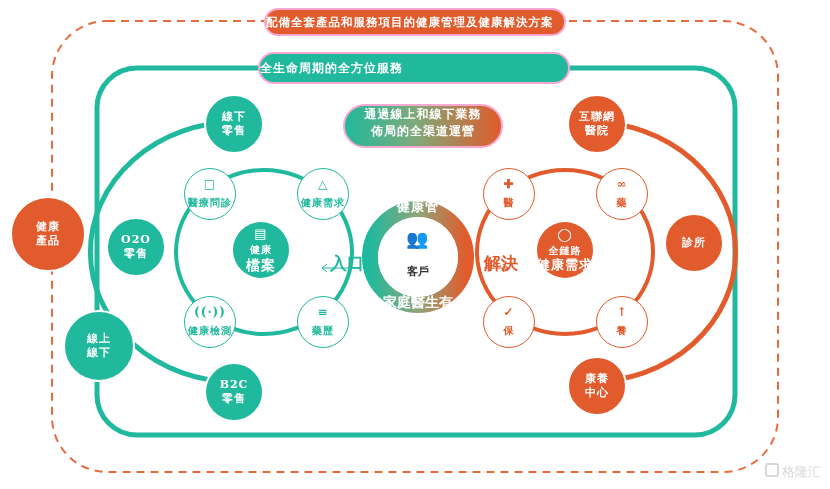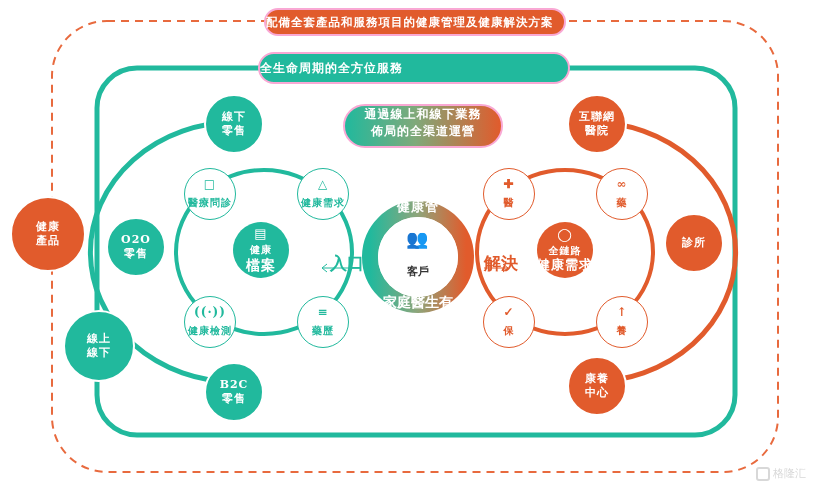--- a/index.html
+++ b/index.html
@@ -16,22 +16,22 @@
   .teal { background: #21b99d; }
   .orange { background: #e15b2c; }
   .node span { display: block; font-size: 11px; letter-spacing: 1px; }
   .small-node { position: absolute; border-radius: 50%; background: #fff; display: flex;
                 flex-direction: column; align-items: center; justify-content: center;
                 box-sizing: border-box; font-size: 10px; font-weight: bold; letter-spacing: 1px; }
   .small-node.t { border: 1.5px solid #21b99d; color: #21b99d; }
   .small-node.o { border: 1.5px solid #e15b2c; color: #e15b2c; }
   .small-node .ico { font-size: 12px; line-height: 1; margin-bottom: 6px; }
   .lbl { position: absolute; font-size: 17px; font-weight: bold; }
-  .watermark { position: absolute; right: 24px; bottom: 8px; color: #d8d8d8; font-size: 11px;
-               font-family: "DejaVu Sans", sans-serif; display: flex; align-items: center; gap: 3px; }
+  .watermark { position: absolute; right: 9px; bottom: 8px; color: #d8d8d8; font-size: 13px;
+               font-family: "DejaVu Sans", sans-serif; display: flex; gap: 3px; }
   .wm-box { width: 14px; height: 14px; border: 2px solid #d8d8d8; border-radius: 3px;
             box-sizing: border-box; }
 </style>
 </head>
 <body>
 
 <div class="canvas">
 
   <svg class="lines" width="830" height="489" viewBox="0 0 830 489">
     <defs>

